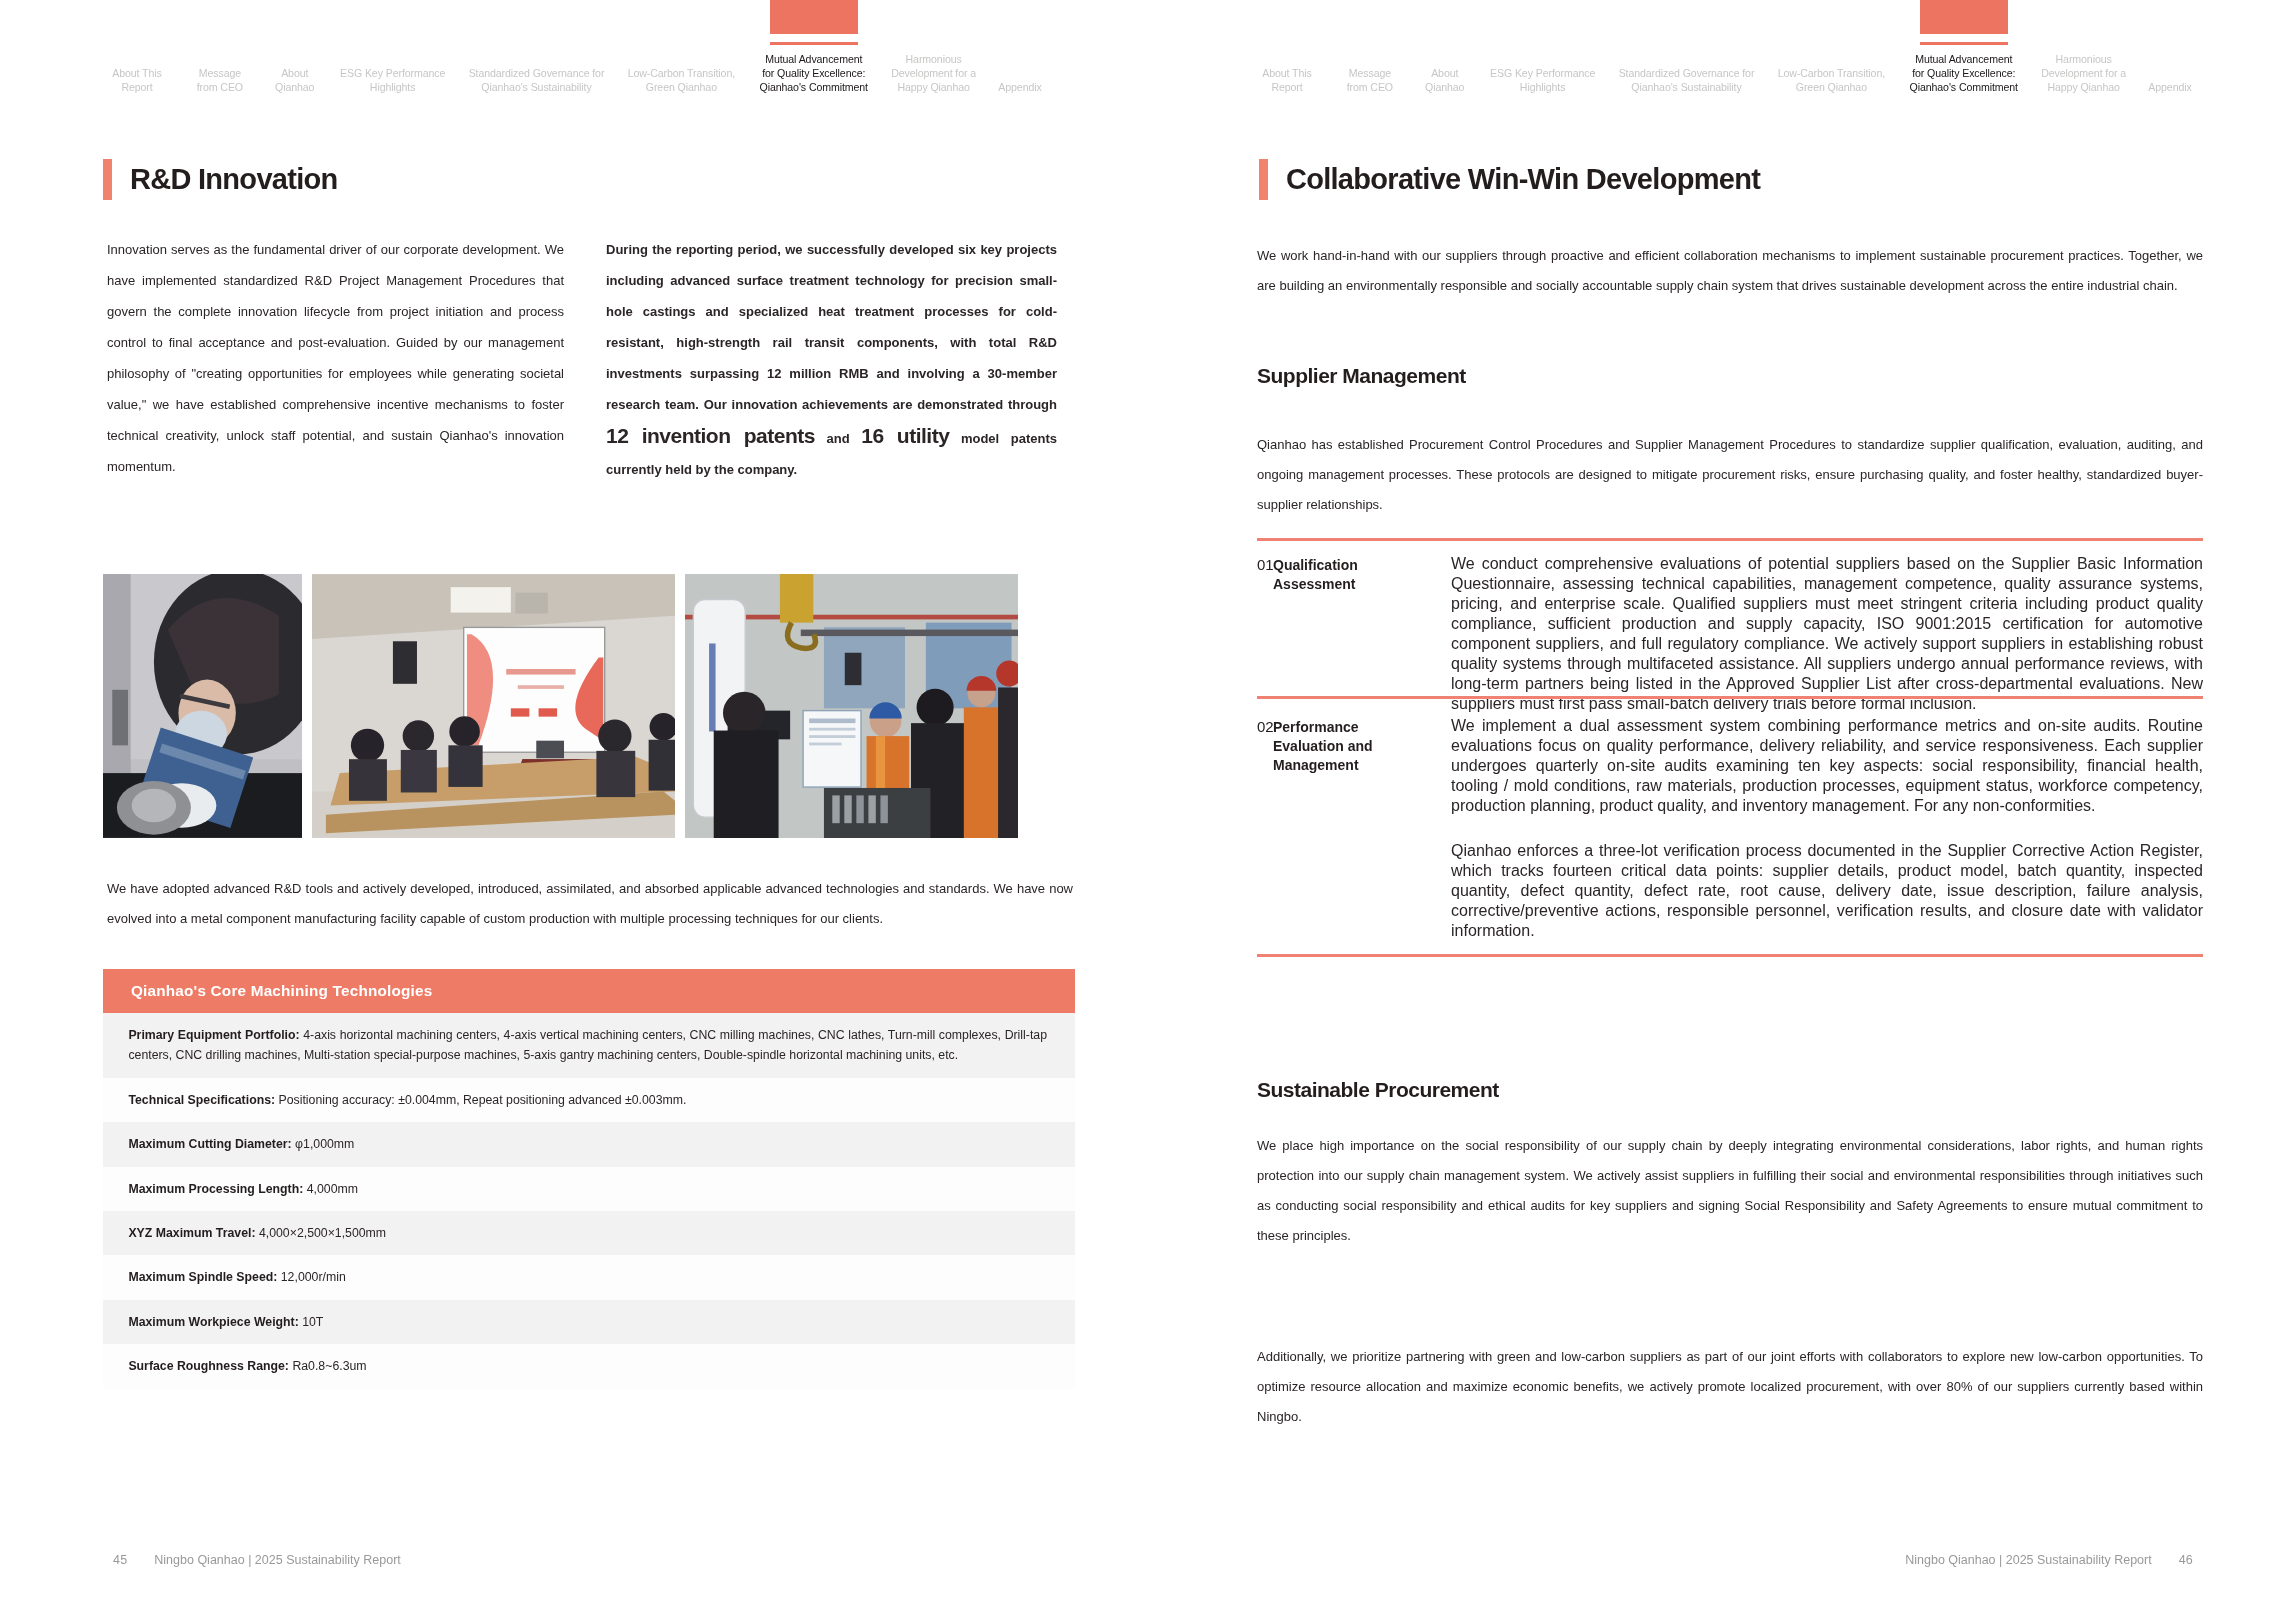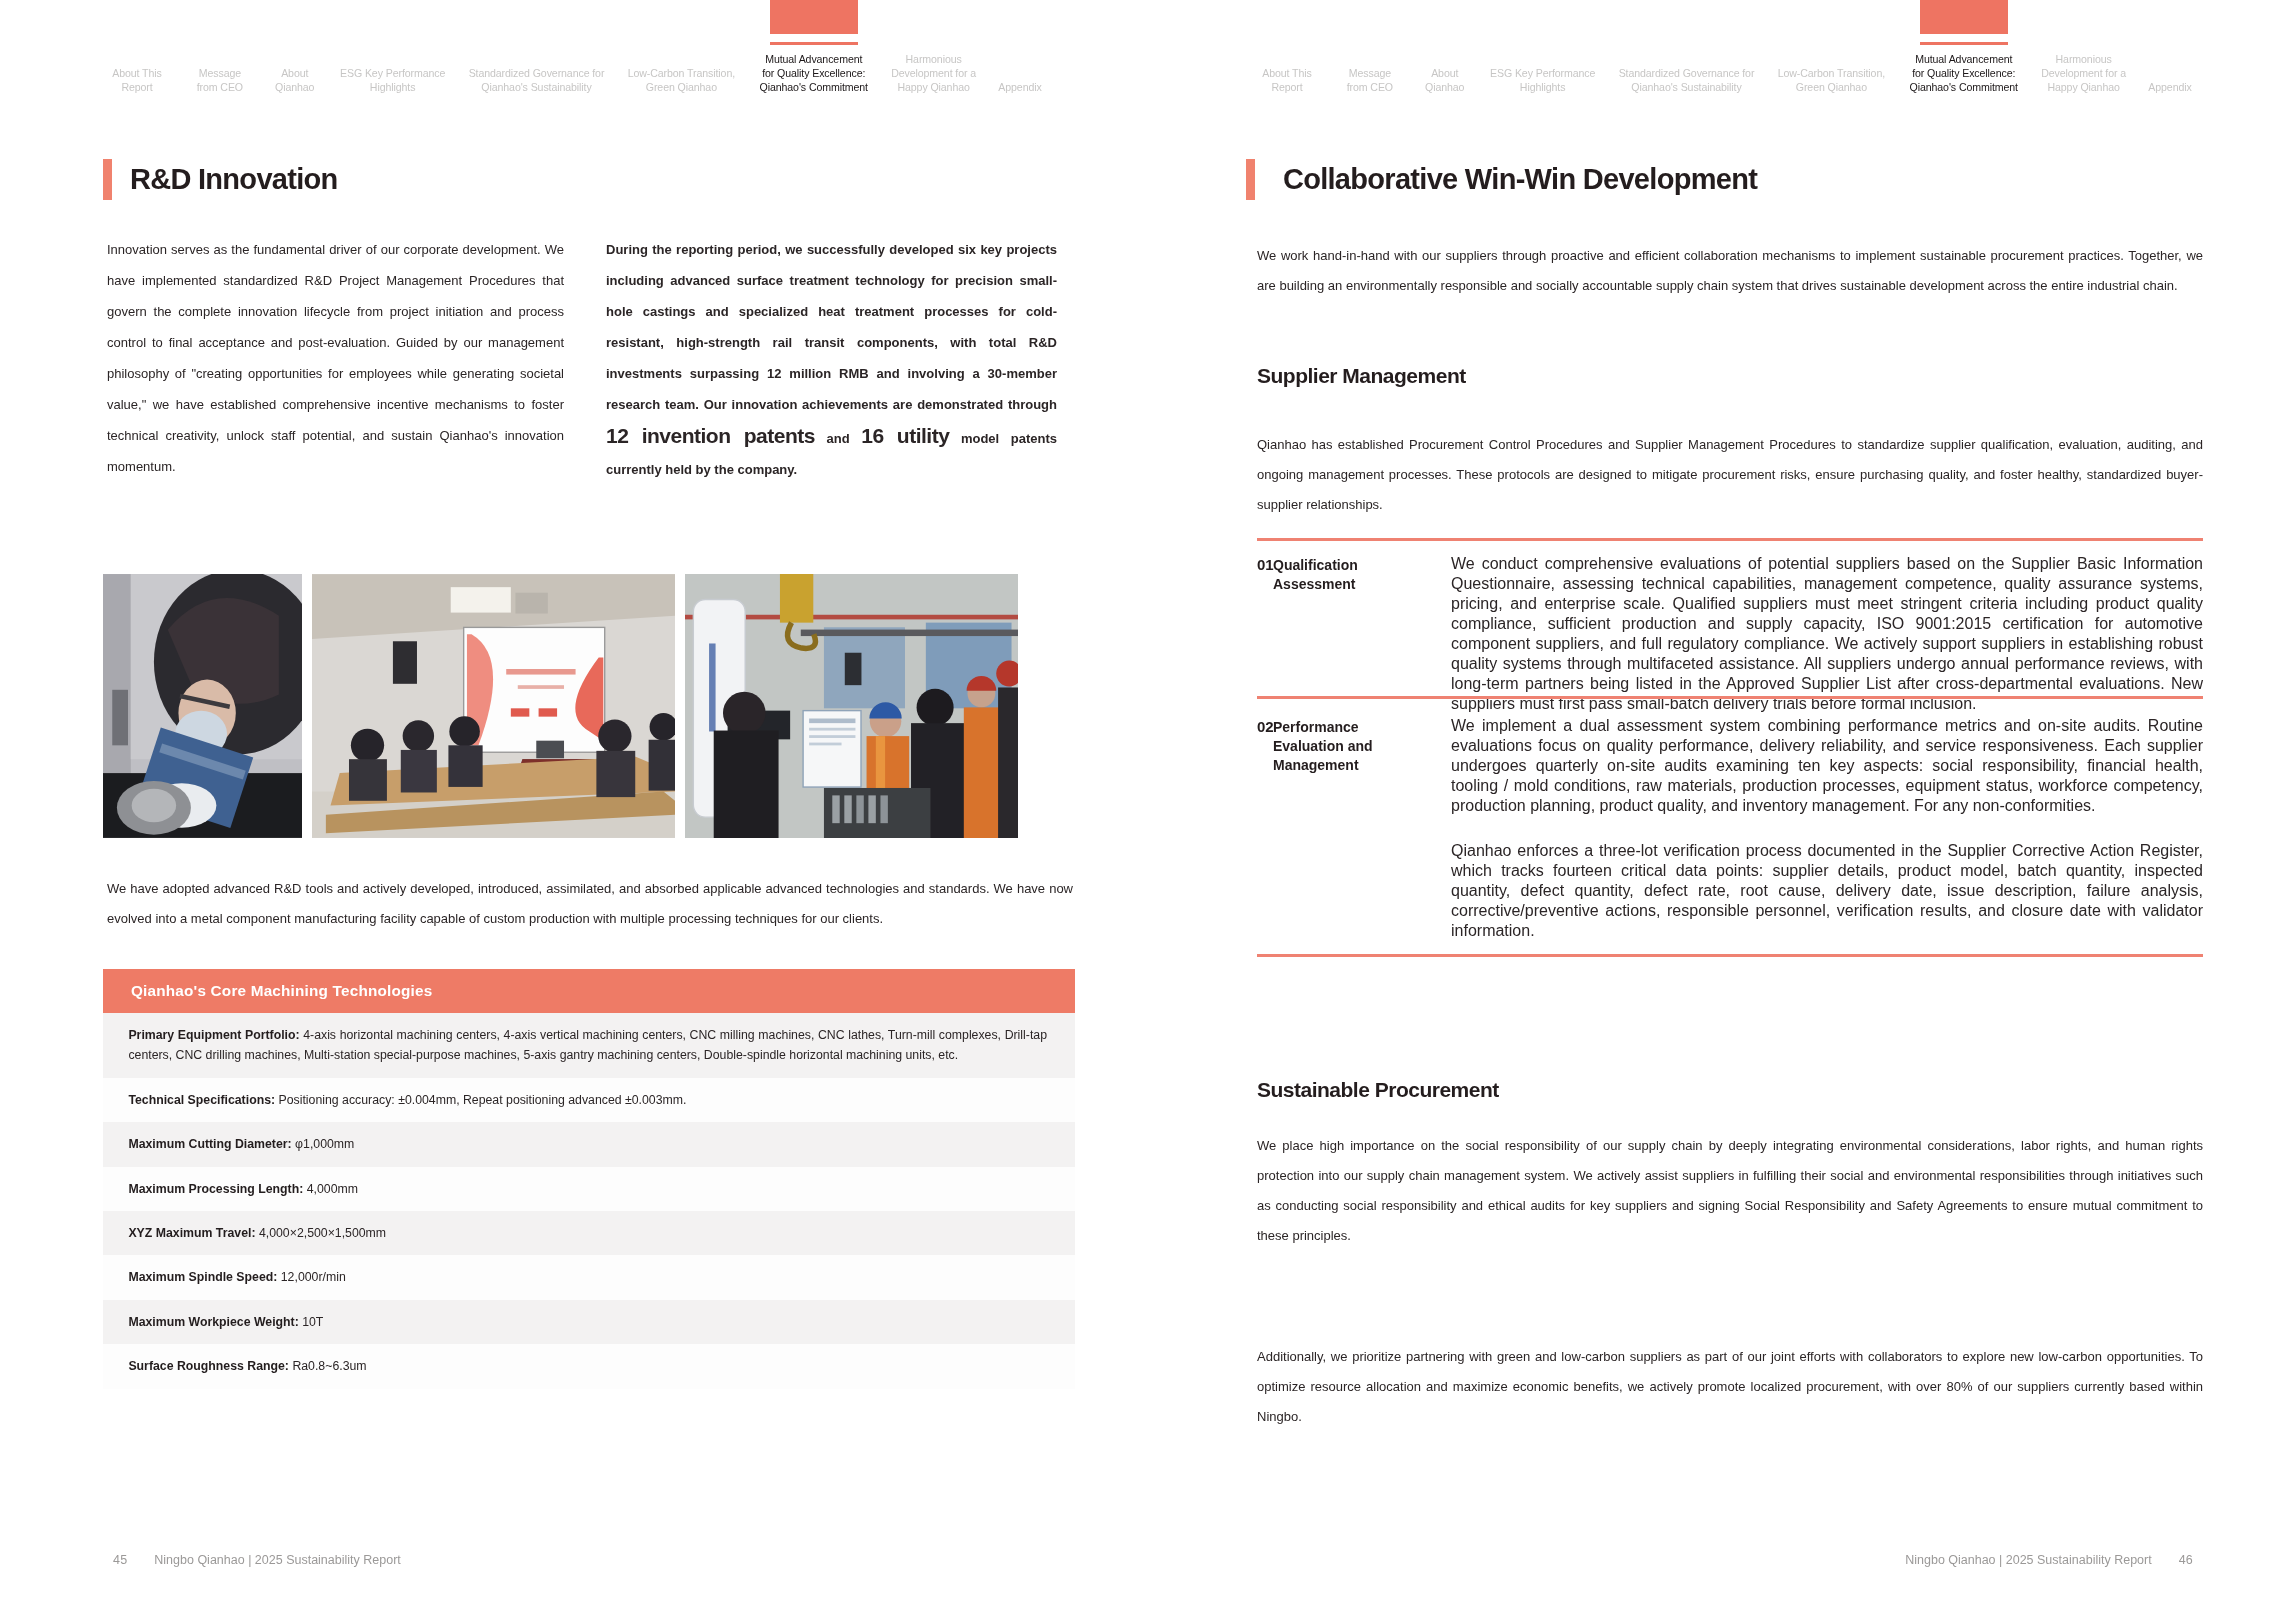--- a/index.html
+++ b/index.html
@@ -46,21 +46,21 @@
   .mach-row:nth-child(odd) { background:#f3f2f2; }
   .mach-row:nth-child(even) { background:#fdfdfd; }
   .row-label { font-weight:700; color:#231d1e; }
 
   
   .intro { position:absolute; top:241px; left:109px; width:946px; line-height:30px; }
   .h2 { position:absolute; font-size:21px; font-weight:700; letter-spacing:-0.5px; color:#241d1e; }
   .sm-body { position:absolute; top:430px; left:109px; width:946px; line-height:30px; }
   .sep-line { position:absolute; left:109px; width:946px; height:3.2px; background:#ef8272; }
   .sup-item { position:absolute; left:109px; width:946px; }
-  .sup-num { position:absolute; left:0; top:1.9px; font-size:15px; font-weight:700; color:#241d1e; }
+  .sup-num { position:absolute; left:0; top:1.9px; font-size:15px; font-weight:400; color:#241d1e; }
   .sup-label { position:absolute; left:16px; top:1.9px; width:125px; font-size:14px; font-weight:700; line-height:19px; color:#241d1e; }
   .sup-body { margin-left:194px; width:752px; font-size:16px; line-height:20px; text-align:justify; color:#2b2526; }
   .sup-body p + p { margin-top:25.4px; }
   .sus-para { position:absolute; left:109px; width:946px; line-height:30px; }
 
   
   .footer { position:absolute; top:1553px; font-size:12.5px; color:#9b9998; display:flex; align-items:baseline; }
   .footer-left { left:113px; }
   .footer-right { right:103px; }
   .page-no { letter-spacing:0.2px; }
@@ -225,21 +225,21 @@
       <div class="nav-item w6"><span>Low-Carbon Transition, Green Qianhao</span></div>
       <div class="nav-item w7 active">
         <span class="tab-rect"></span>
         <span class="tab-line"></span>
         <span>Mutual Advancement for Quality Excellence: Qianhao's Commitment</span>
       </div>
       <div class="nav-item w8"><span>Harmonious Development for a Happy Qianhao</span></div>
       <div class="nav-item w9"><span>Appendix</span></div>
     </nav>
 
-    <div class="page-title-row" style="top:159px; left:98px;gap:10px;">
+    <div class="page-title-row" style="top:159px; left:111px;">
       <span class="title-bar"></span>
       <h1 class="page-title">Collaborative Win-Win Development</h1>
     </div>
 
     <p class="body-text intro">We work hand-in-hand with our suppliers through proactive and efficient collaboration mechanisms to implement sustainable procurement practices. Together, we are building an environmentally responsible and socially accountable supply chain system that drives sustainable development across the entire industrial chain.</p>
 
     <h2 class="h2" style="top:364px; left:109px;">Supplier Management</h2>
 
     <p class="body-text sm-body">Qianhao has established Procurement Control Procedures and Supplier Management Procedures to standardize supplier qualification, evaluation, auditing, and ongoing management processes. These protocols are designed to mitigate procurement risks, ensure purchasing quality, and foster healthy, standardized buyer-supplier relationships.</p>
 

